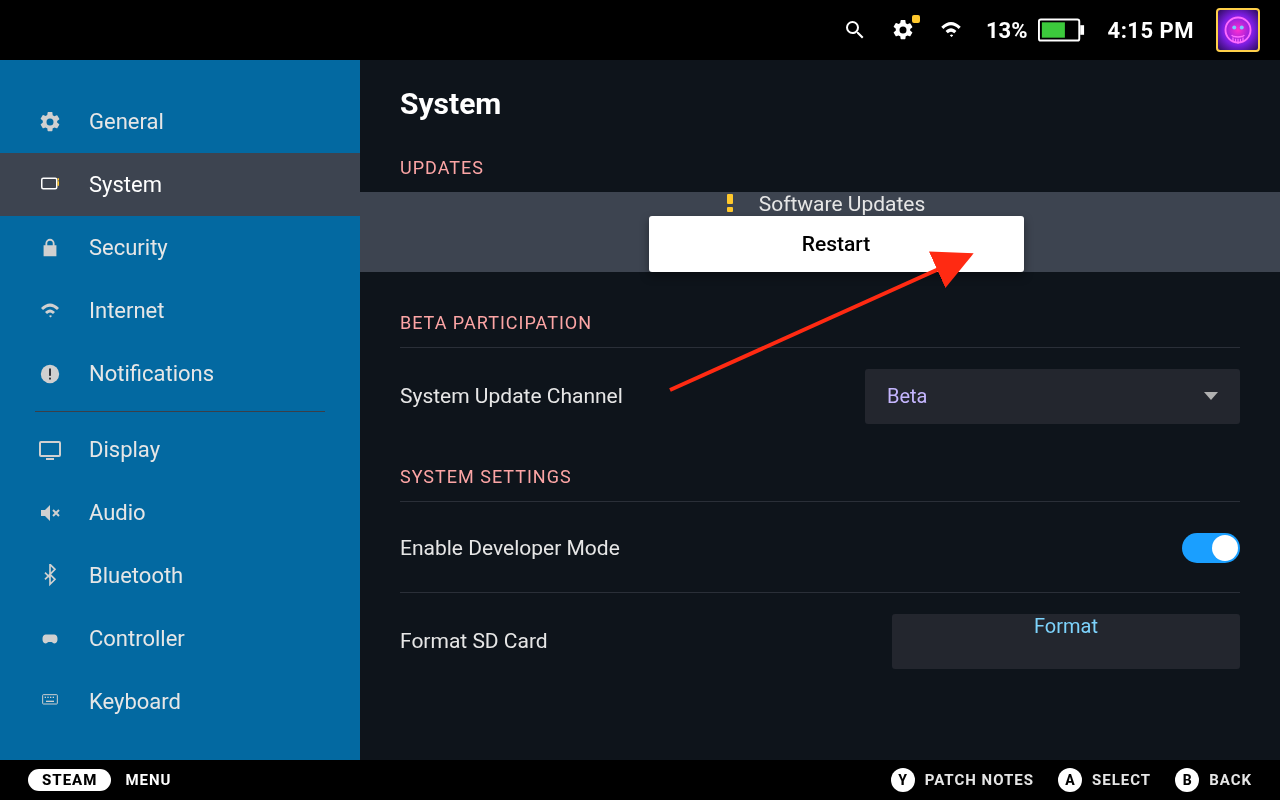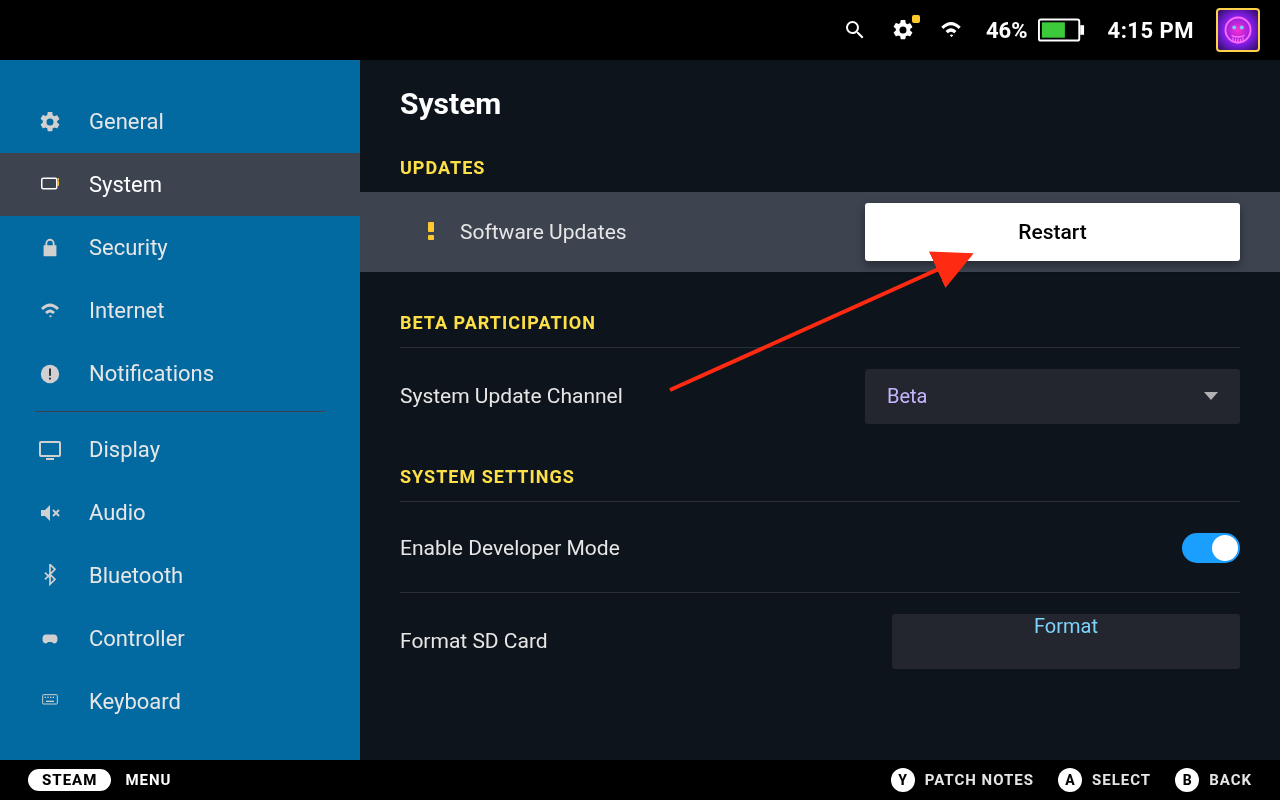--- a/index.html
+++ b/index.html
@@ -59,30 +59,30 @@
   }
 
   .main {
     flex: 1; height: 100%; overflow: hidden;
     background: #0e141b;
     padding: 26px 40px 0 40px;
     position: relative;
   }
   .page-title { font-size: 30px; font-weight: 700; color: #fff; margin-bottom: 36px; }
   .section-head {
-    font-size: 18px; font-weight: 700; letter-spacing: 1px;
-    color: #fde047; margin-bottom: 14px;
+    font-size: 18px; font-weight: 400; letter-spacing: 1px;
+    color: #fca5a5; margin-bottom: 14px;
   }
   .section { margin-bottom: 40px; }
   .row {
     display: flex; align-items: center; justify-content: space-between;
     height: 80px; padding: 0 20px 0 10px;
     font-size: 21px; color: #e6e6e6;
   }
-  .row.hl { background: #3d4450; margin-left:-40px; margin-right:-40px; padding-left:64px; padding-right:40px; }
+  .row.hl { background: #3d4450; margin-left:-40px; margin-right:-40px; padding-left:48px; padding-right:40px;flex-direction:column; }
   .row .left { display:flex; align-items:center; gap:22px; }
   .warn-ico { width:14px; height:20px; display:flex; flex-direction:column; gap:3px; }
   .warn-ico span:first-child { width:6px; height:10px; background:#ffc82c; border-radius:1px; margin:0 auto;}
   .warn-ico span:last-child { width:6px; height:5px; background:#ffc82c; border-radius:1px; margin:0 auto;}
   .btn-white {
     width: 375px; height: 58px;
     background: #fff; color:#000; font-size:21px; font-weight:500;
     display:flex; align-items:center; justify-content:center;
     border-radius:3px; box-shadow: 0 4px 10px rgba(0,0,0,0.4); margin-left: 24px;
   }
@@ -150,21 +150,21 @@
         <path d="M19.14 12.94a7.07 7.07 0 000-1.88l2.03-1.58a.5.5 0 00.12-.64l-1.92-3.32a.5.5 0 00-.61-.22l-2.39.96a7.03 7.03 0 00-1.63-.94l-.36-2.54A.5.5 0 0013.9 2h-3.8a.5.5 0 00-.49.42l-.36 2.54c-.58.24-1.12.55-1.63.94l-2.39-.96a.5.5 0 00-.61.22L2.7 8.48a.5.5 0 00.12.64l2.03 1.58a7.07 7.07 0 000 1.88L2.82 14.16a.5.5 0 00-.12.64l1.92 3.32c.14.24.43.34.61.22l2.39-.96c.5.39 1.05.7 1.63.94l.36 2.54a.5.5 0 00.49.42h3.8a.5.5 0 00.49-.42l.36-2.54c.58-.24 1.12-.55 1.63-.94l2.39.96c.24.1.5 0 .61-.22l1.92-3.32a.5.5 0 00-.12-.64l-2.03-1.58zM12 15.5A3.5 3.5 0 1115.5 12 3.5 3.5 0 0112 15.5z"></path>
       </svg>
     <span class="gear-dot"></span>
   </div>
   <div class="ico">
     <svg viewBox="0 0 24 24" width="26" height="26">
         <path d="M3 9c6-6 12-6 18 0l-2 2c-4.5-4.5-9.5-4.5-14 0L3 9zm4 4c3.5-3.5 6.5-3.5 10 0l-2 2c-2-2-4-2-6 0l-2-2zm4 4c1-1 2-1 3 0l-1.5 1.5L11 17z"></path>
       </svg>
   </div>
   <div class="battery-group">
-    <span class="battery-pct">46%</span>
+    <span class="battery-pct">13%</span>
     <svg class="battery-svg" viewBox="0 0 50 24">
       <rect x="1" y="1" width="42" height="22" rx="2" fill="none" stroke="#fff" stroke-width="2"></rect>
       <rect x="44" y="7" width="4" height="10" fill="#fff"></rect>
       <rect x="4" y="4" width="24" height="16" fill="#3cca3c"></rect>
     </svg>
   </div>
   <span class="clock">4:15 PM</span>
   <div class="avatar">
     <svg viewBox="0 0 24 24">
         <circle cx="12" cy="12" r="10" fill="none" stroke="#ff6bff" stroke-width="1.5"></circle>

